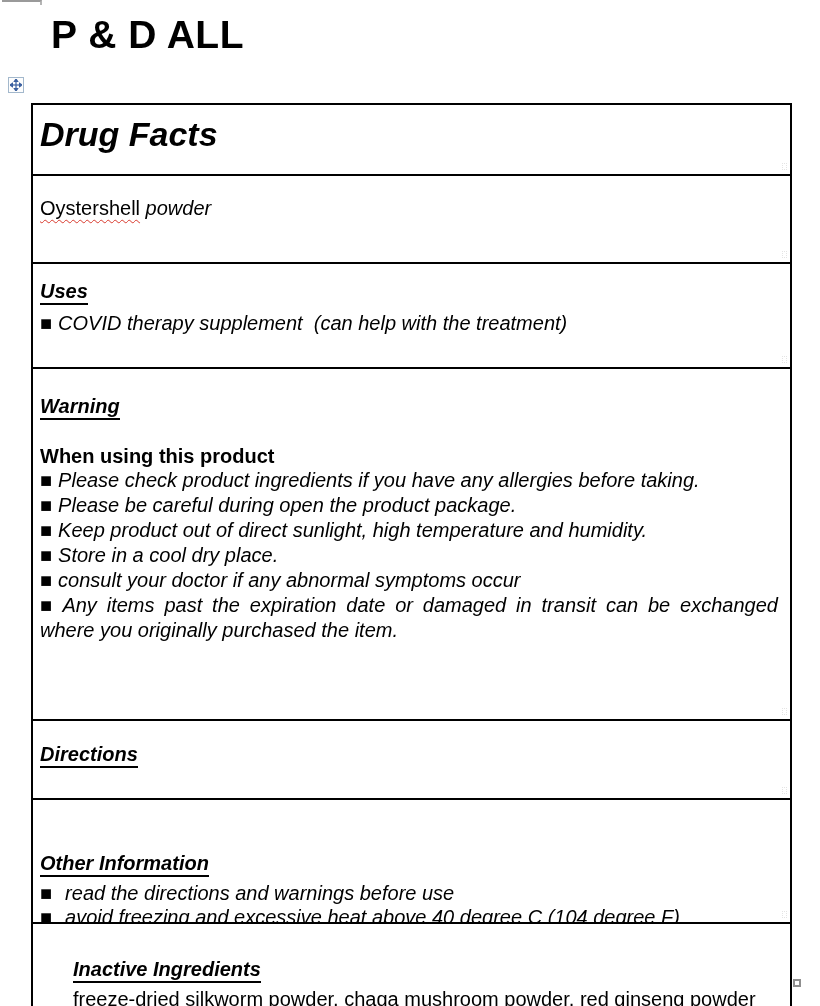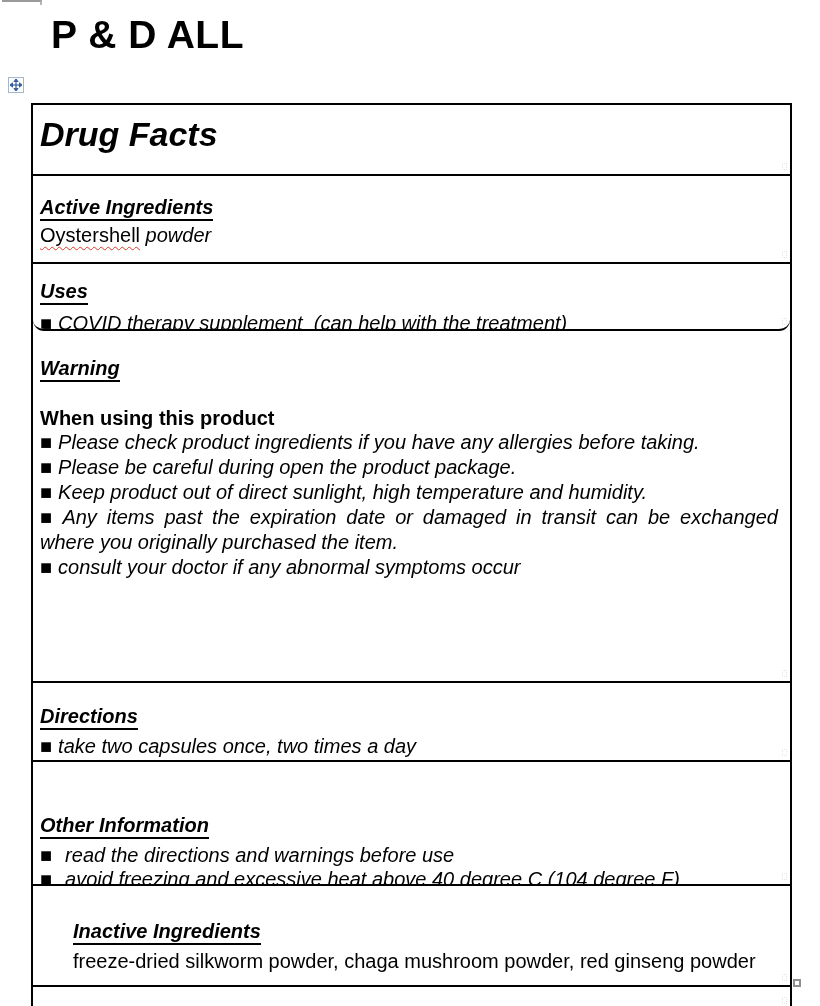--- a/index.html
+++ b/index.html
@@ -24,21 +24,21 @@
                    background:#fff; border:2px solid #8f8f8f; }
 
   
   .label-table { position:absolute; left:31px; top:103px; width:761px;
                  border:2px solid #000; background:#fff; }
   .row { position:relative; border-bottom:2px solid #000; padding:0 12px 0 7px; overflow:hidden; }
   .row:last-child { border-bottom:none; }
 
   .r1 { height:71px; padding-top:9px; }
   .r2 { height:88px; padding-top:20px; }
-  .r3 { height:67px; padding-top:16px;border-radius:11px; }
+  .r3 { height:105px; padding-top:16px; }
   .r4 { height:352px; padding-top:26px; }
   .r5 { height:79px; padding-top:22px; }
   .r6 { height:124px; padding-top:52px; }
   .r7 { height:101px; padding-top:34px;padding-left:40px; }
   .r8 { height:21px; }
 
   .df-title { font-size:34px; font-weight:bold; font-style:italic; line-height:40px; }
 
   .sec-heading { margin-bottom:2px; }
   .sec-heading .hd { display:inline-block; font-size:20px; font-weight:bold; font-style:italic;
@@ -85,56 +85,53 @@
 </div>
 
 <div class="label-table">
 
   <div class="row r1">
     <div class="df-title">Drug Facts</div>
     <span class="cellmark"></span>
   </div>
 
   <div class="row r2">
-    <div class="sec-heading">
-      <span class="hd">Active Ingredients</span>
-    </div>
     <p class="body-line"><span class="misspell">Oystershell</span><span class="keep-sp"> powder</span></p>
     <span class="cellmark"></span>
   </div>
 
   <div class="row r3">
     <div class="sec-heading mb6">
       <span class="hd">Uses</span>
     </div>
     <p class="body-line"><span class="bullet">■</span><span class="keep-sp">COVID therapy supplement  (can help with the treatment)</span></p>
     <span class="cellmark"></span>
   </div>
 
   <div class="row r4">
     <div class="sec-heading">
       <span class="hd">Warning</span>
     </div>
     <p class="subhead">When using this product</p>
     <p class="body-line warn-line"><span class="bullet">■</span><span class="keep-sp">Please check product ingredients if you have any allergies before taking.</span></p>
     <p class="body-line warn-line"><span class="bullet">■</span><span class="keep-sp">Please be careful during open the product package.</span></p>
     <p class="body-line warn-line"><span class="bullet">■</span><span class="keep-sp">Keep product out of direct sunlight, high temperature and humidity.</span></p>
+    <p class="body-line warn-line"><span class="bullet">■</span><span class="keep-sp">Store in a cool dry place.</span></p>
+    <p class="body-line warn-line"><span class="bullet">■</span><span class="keep-sp">consult your doctor if any abnormal symptoms occur</span></p>
     <p class="body-line warn-line">
       <span class="wl1"><span class="bullet">■</span><span class="keep-sp">Any items past the expiration date or damaged in transit can be exchanged</span></span>
       <span class="wl2 keep-sp">where you originally purchased the item.</span>
     </p>
-    <p class="body-line warn-line"><span class="bullet">■</span><span class="keep-sp">consult your doctor if any abnormal symptoms occur</span></p>
     <span class="cellmark"></span>
   </div>
 
   <div class="row r5">
     <div class="sec-heading mb4">
       <span class="hd">Directions</span>
     </div>
-    <p class="body-line"><span class="bullet">■</span><span class="keep-sp">take two capsules once, two times a day</span></p>
     <span class="cellmark"></span>
   </div>
 
   <div class="row r6">
     <div class="sec-heading mb4">
       <span class="hd">Other Information</span>
     </div>
     <p class="body-line"><span class="bullet-wide">■</span><span class="keep-sp">read the directions and warnings before use</span></p>
     <p class="body-line"><span class="bullet-wide">■</span><span class="keep-sp">avoid freezing and excessive heat above 40 degree C (104 degree F)</span></p>
     <span class="cellmark"></span>

